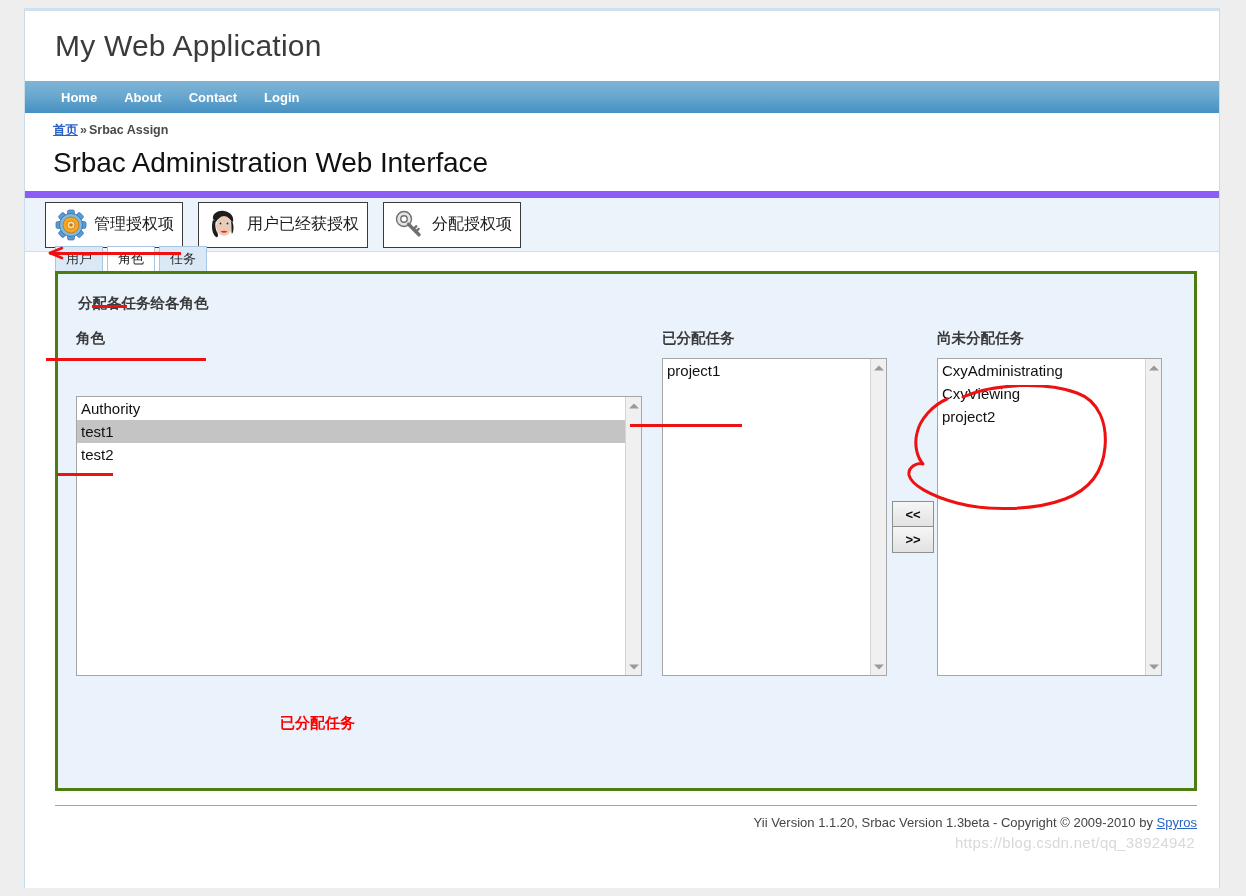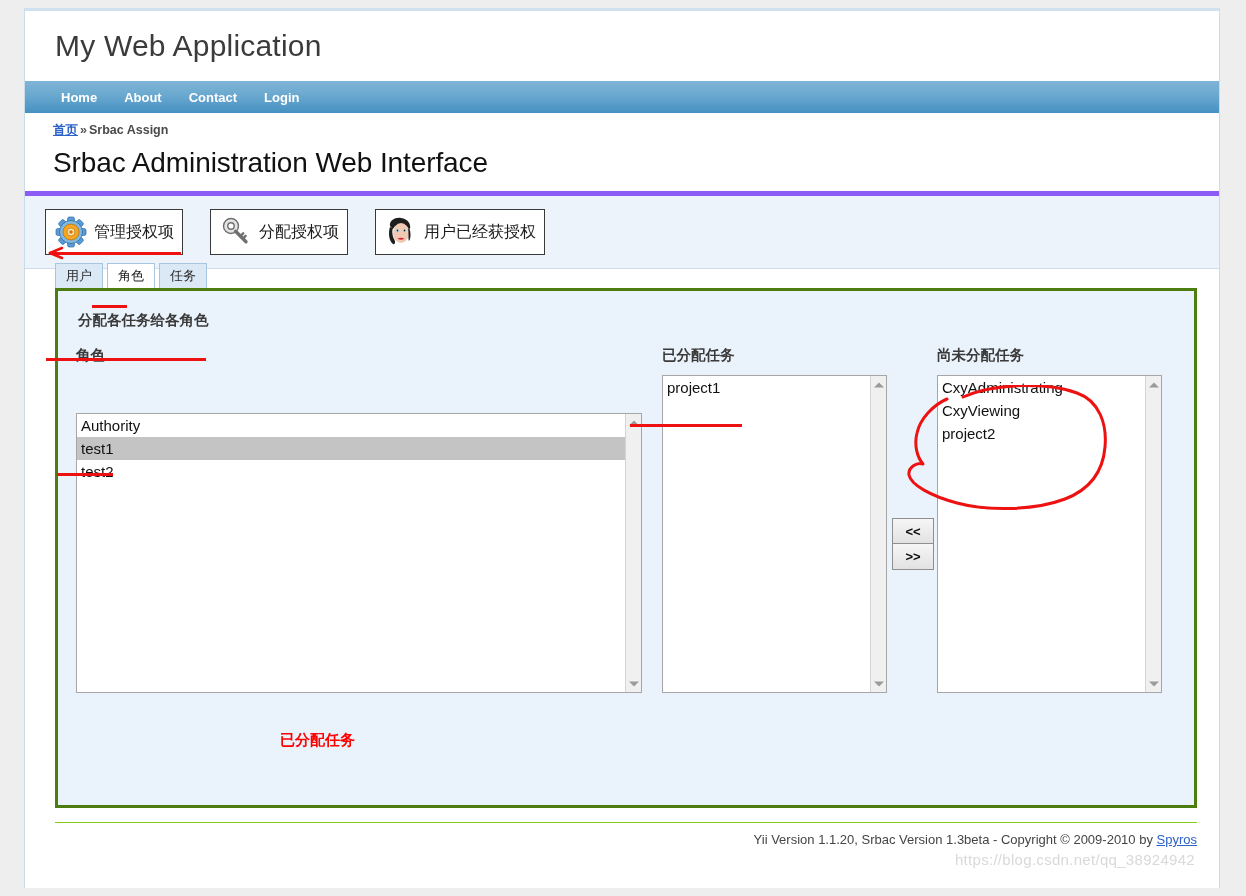--- a/index.html
+++ b/index.html
@@ -88,29 +88,28 @@
     font-weight: normal;
     color: #111111;
     padding: 8px 0 0 28px;
     margin: 0;
     letter-spacing: -0.1px;
   }
 
   
   .toolbar-band {
     margin-top: 12px;
-    height: 78px;
+    height: 61px;
     background: #edf3fa;
-    border-top: 5px solid #8b5cf6;
+    border-top: 7px solid #8b5cf6;
     border-bottom: 1px solid #cfdced;
     display: flex;
     align-items: center;
     padding-left: 20px;
     box-sizing: border-box;
-    gap: 12px;
   }
   .tool-btn {
     height: 46px;
     background: #ffffff;
     border: 1px solid #3a3a3a;
     display: flex;
     align-items: center;
     padding: 0 8px;
     margin-right: 15px;
     cursor: pointer;
@@ -328,48 +327,48 @@
               <circle r="1.8" fill="#d1760f"></circle>
             </g>
           </svg>
         </span>
         <span class="lbl">管理授权项</span>
       </div>
 
       <div class="tool-btn">
         <span class="ic">
           <svg viewBox="0 0 34 34" width="34" height="34">
-            <g stroke="#6f6f6f" stroke-width="1.4" fill="#e4e4e4">
-              <circle cx="12" cy="11" r="7.5"></circle>
-              <circle cx="12" cy="11" r="3.2" fill="#ffffff"></circle>
-              <path d="M16.6 16.2 L27 26.8" stroke-linecap="round" stroke-width="3.4" fill="none"></path>
-              <path d="M21.5 21 L24.2 18.3" stroke-linecap="round" stroke-width="2.4" fill="none"></path>
-              <path d="M24 23.5 L26.6 20.9" stroke-linecap="round" stroke-width="2.4" fill="none"></path>
-            </g>
-          </svg>
-        </span>
-        <span class="lbl">分配授权项</span>
-      </div>
-
-      <div class="tool-btn">
-        <span class="ic">
-          <svg viewBox="0 0 34 34" width="34" height="34">
             <path d="M6 11 C5 5, 12 2, 17 3 C24 4, 27 9, 26 14 L24 13 C22 8, 12 8, 9 14 Z" fill="#1d1d1d"></path>
             <path d="M6 12 C4 18, 5 26, 9 29 C11 30, 12 27, 10 24 C8 20, 8 15, 9 13 Z" fill="#1d1d1d"></path>
             <ellipse cx="17" cy="18" rx="8" ry="10" fill="#f0c9b2"></ellipse>
             <ellipse cx="13.5" cy="15.5" rx="2.1" ry="1.4" fill="#bfe0ef"></ellipse>
             <ellipse cx="20.5" cy="15.5" rx="2.1" ry="1.4" fill="#bfe0ef"></ellipse>
             <circle cx="13.5" cy="15.5" r="0.9" fill="#222"></circle>
             <circle cx="20.5" cy="15.5" r="0.9" fill="#222"></circle>
             <path d="M13.5 23.5 Q17 26, 20.5 23.5 Q17 22.2, 13.5 23.5 Z" fill="#d9263a"></path>
             <path d="M25 13 C27 17, 27 23, 25 26 C24 24, 25 18, 24 14 Z" fill="#1d1d1d"></path>
           </svg>
         </span>
         <span class="lbl">用户已经获授权</span>
       </div>
+
+      <div class="tool-btn">
+        <span class="ic">
+          <svg viewBox="0 0 34 34" width="34" height="34">
+            <g stroke="#6f6f6f" stroke-width="1.4" fill="#e4e4e4">
+              <circle cx="12" cy="11" r="7.5"></circle>
+              <circle cx="12" cy="11" r="3.2" fill="#ffffff"></circle>
+              <path d="M16.6 16.2 L27 26.8" stroke-linecap="round" stroke-width="3.4" fill="none"></path>
+              <path d="M21.5 21 L24.2 18.3" stroke-linecap="round" stroke-width="2.4" fill="none"></path>
+              <path d="M24 23.5 L26.6 20.9" stroke-linecap="round" stroke-width="2.4" fill="none"></path>
+            </g>
+          </svg>
+        </span>
+        <span class="lbl">分配授权项</span>
+      </div>
     </div>
 
     <div class="tabs-band">
       <div class="tab">
         <span>用户</span>
       </div>
       <div class="tab active">
         <span>角色</span>
       </div>
       <div class="tab">

